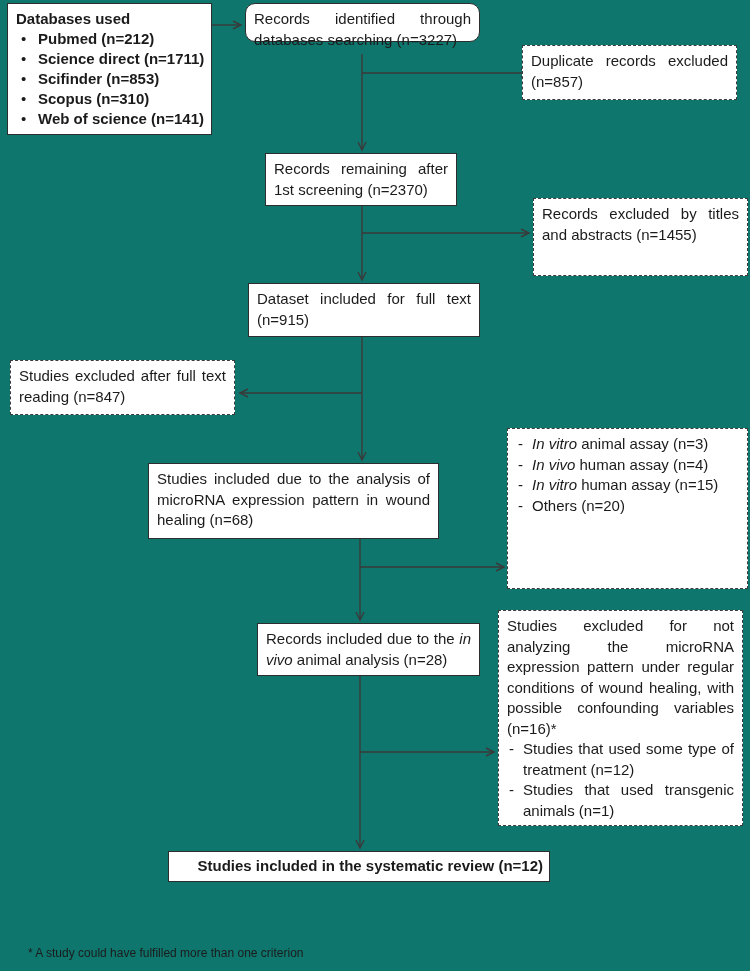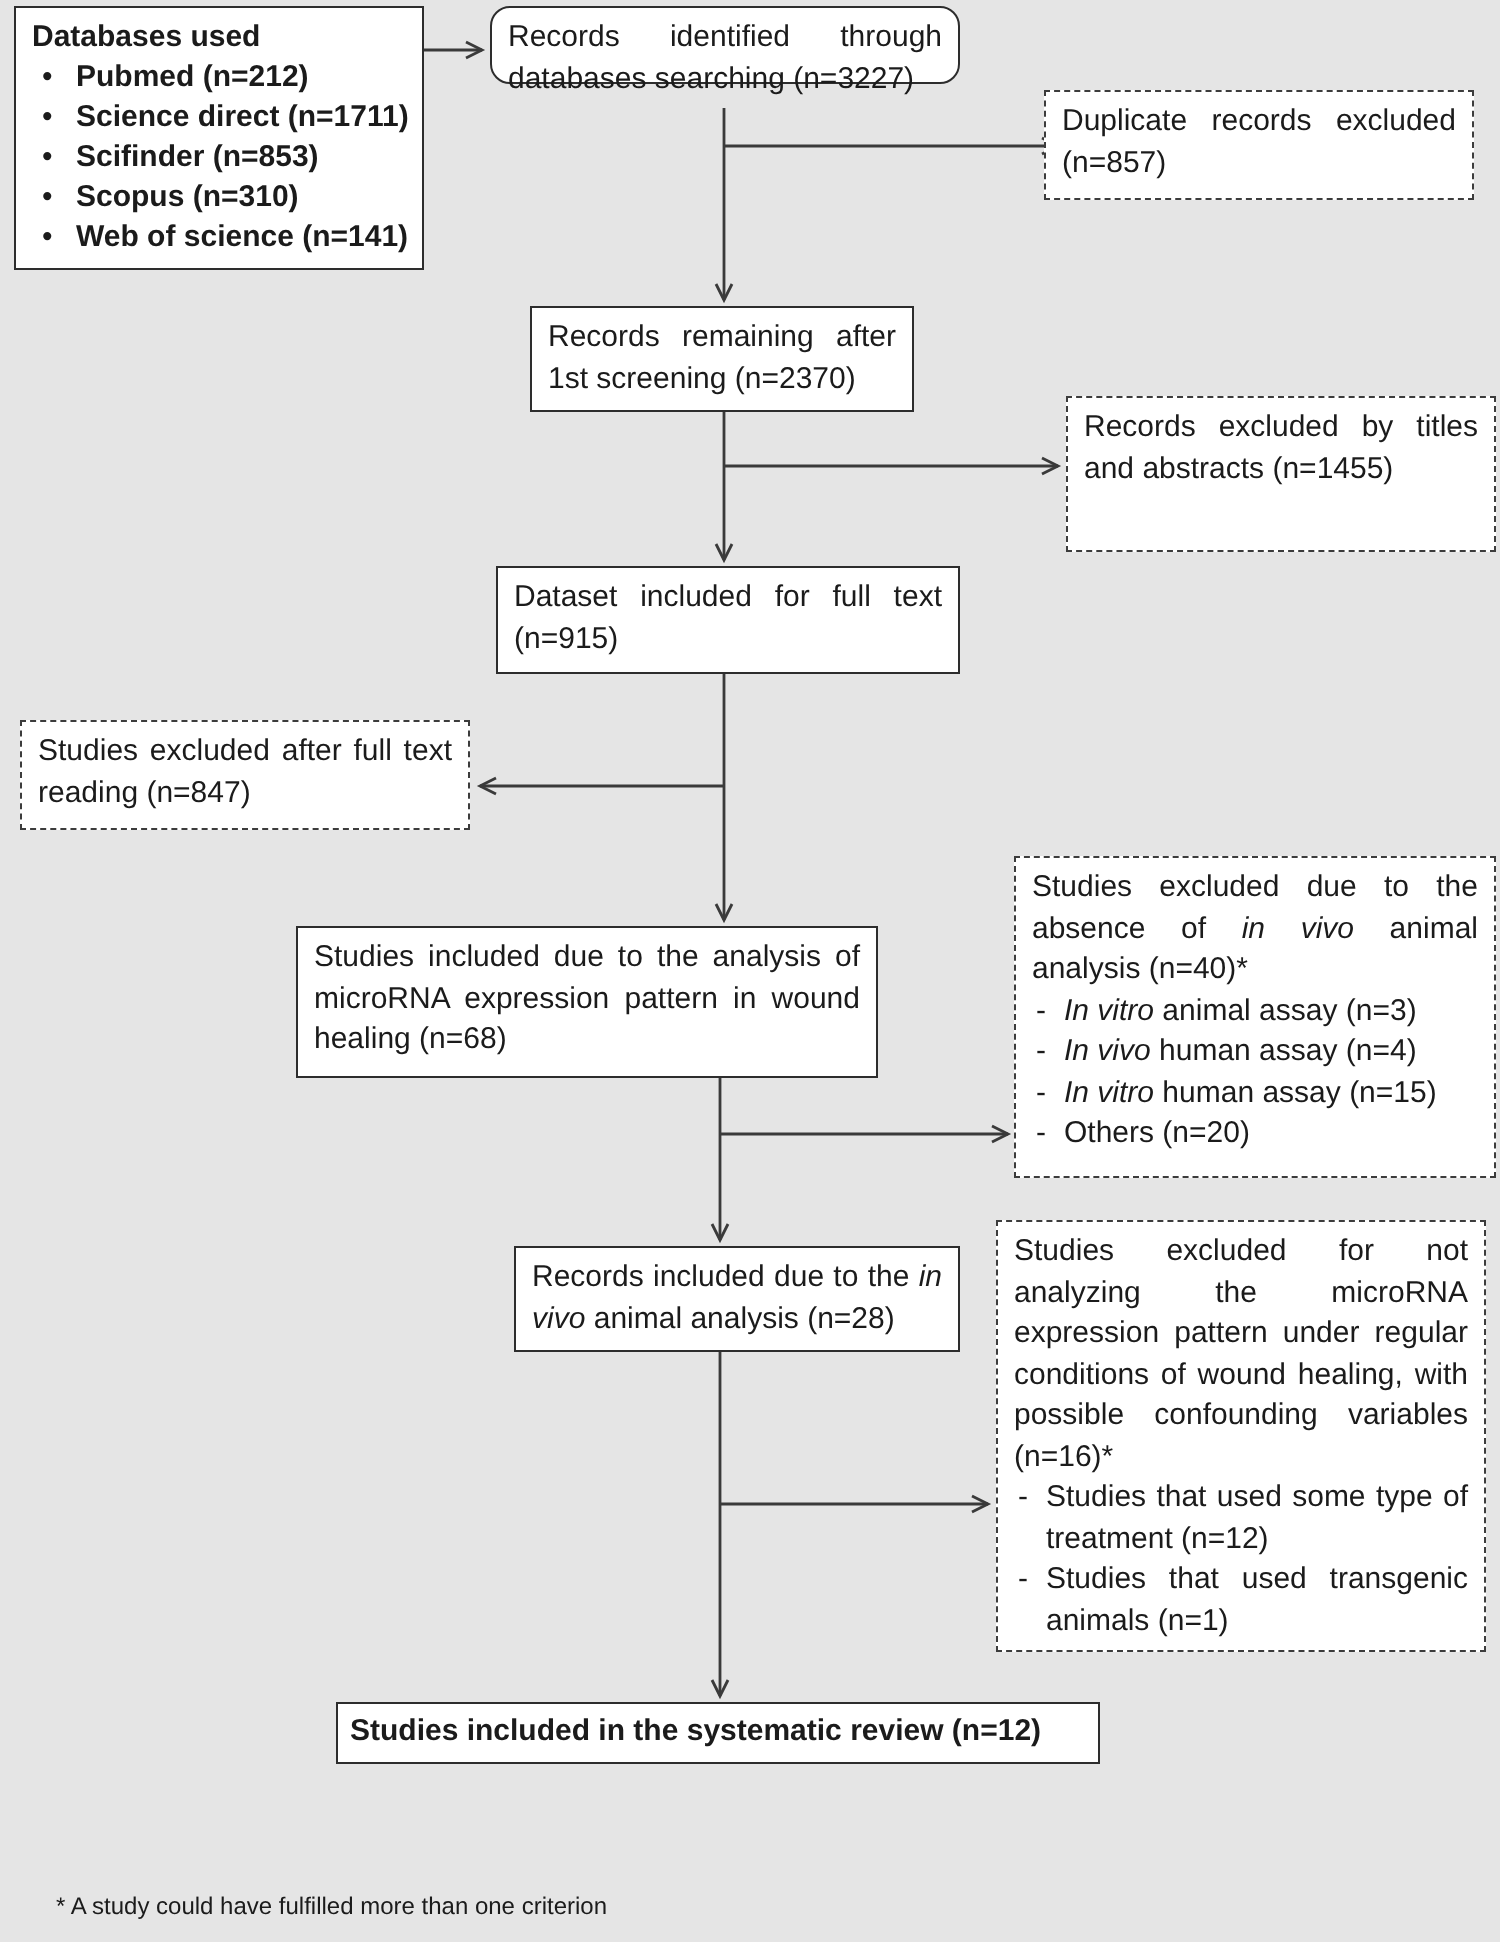--- a/index.html
+++ b/index.html
@@ -1,20 +1,20 @@
 <!DOCTYPE html>
 <html><head>
 <meta charset="utf-8">
 <style>
   html, body { margin: 0; padding: 0; background: #ffffff; }
   .canvas {
     position: relative;
     width: 750px;
     height: 971px;
-    background: #e5e5e5;
+    background: #0f766e;
     font-family: "Liberation Sans", sans-serif;
     color: #1b1b1b;
     overflow: hidden;
   }
   .arrows {
     position: absolute;
     left: 0; top: 0;
     width: 750px; height: 971px;
     z-index: 1;
   }
@@ -42,21 +42,21 @@
   #dup     { left: 522px; top: 45px;  width: 215px; height: 55px;  }
   #rem     { left: 265px; top: 153px; width: 192px; height: 53px;  }
   #excl-ta { left: 533px; top: 198px; width: 215px; height: 78px;  }
   #ft      { left: 248px; top: 283px; width: 232px; height: 54px;  }
   #excl-ft { left: 10px;  top: 360px; width: 225px; height: 55px;  }
   #inc68   { left: 148px; top: 463px; width: 291px; height: 76px;  }
   #excl40  { left: 507px; top: 428px; width: 241px; height: 161px; }
   #inc28   { left: 257px; top: 623px; width: 223px; height: 53px;  }
   #excl16  { left: 498px; top: 610px; width: 245px; height: 216px; }
   #final   { left: 168px; top: 851px; width: 382px; height: 31px;
-             text-align: left; font-weight: bold; padding: 4px 6px; }
+             text-align: right; font-weight: bold; padding: 4px 6px; }
   #footnote {
     position: absolute;
     z-index: 2;
     left: 28px; top: 946px;
     font-size: 12px;
   }
 </style>
 </head>
 <body>
 
@@ -129,21 +129,20 @@
 
   <div class="box dashed just" id="excl-ft">
     <span>Studies excluded after full text reading (n=847)</span>
   </div>
 
   <div class="box just" id="inc68">
     <span>Studies included due to the analysis of microRNA expression pattern in wound healing (n=68)</span>
   </div>
 
   <div class="box dashed" id="excl40">
-    <div class="just"><span>Studies excluded due to the absence of </span><i>in vivo</i><span> animal analysis (n=40)*</span></div>
     <div class="dli">
       <span class="mark">-</span>
       <span class="txt"><i>In vitro</i><span> animal assay (n=3)</span></span>
     </div>
     <div class="dli">
       <span class="mark">-</span>
       <span class="txt"><i>In vivo</i><span> human assay (n=4)</span></span>
     </div>
     <div class="dli">
       <span class="mark">-</span>

